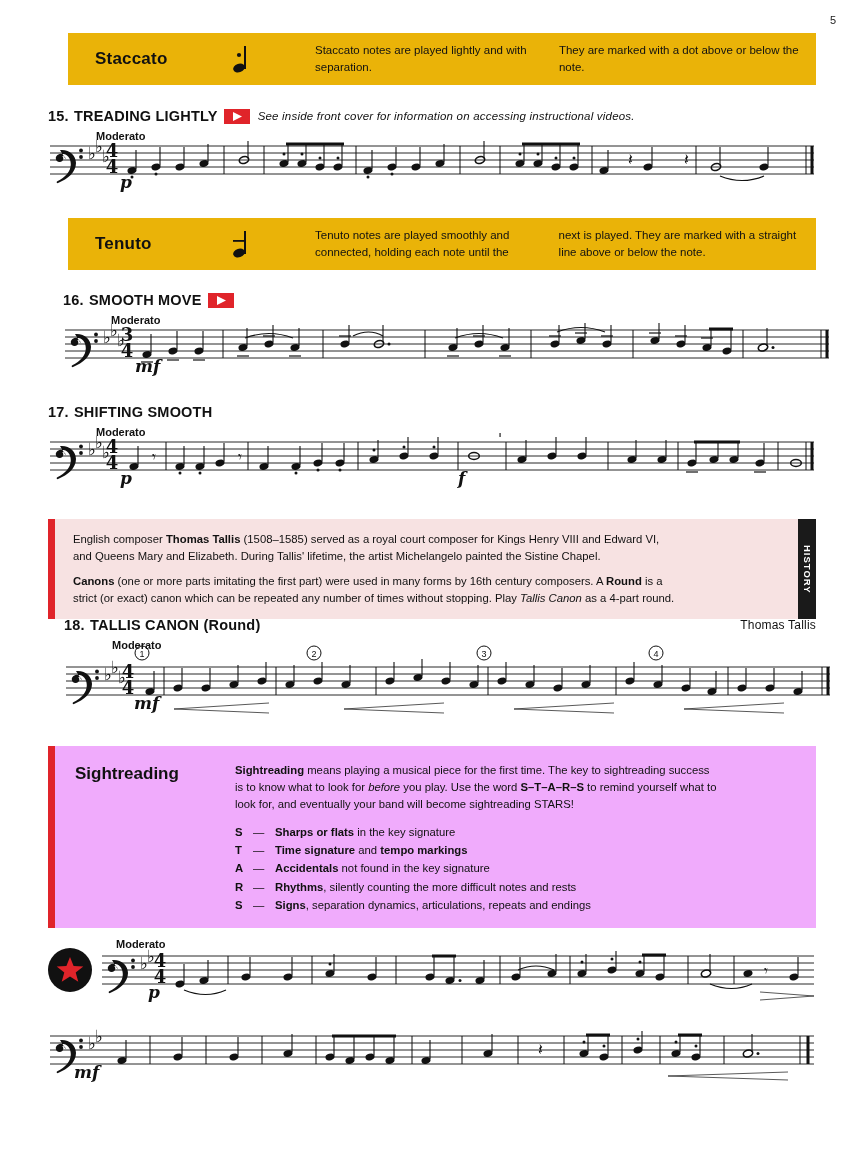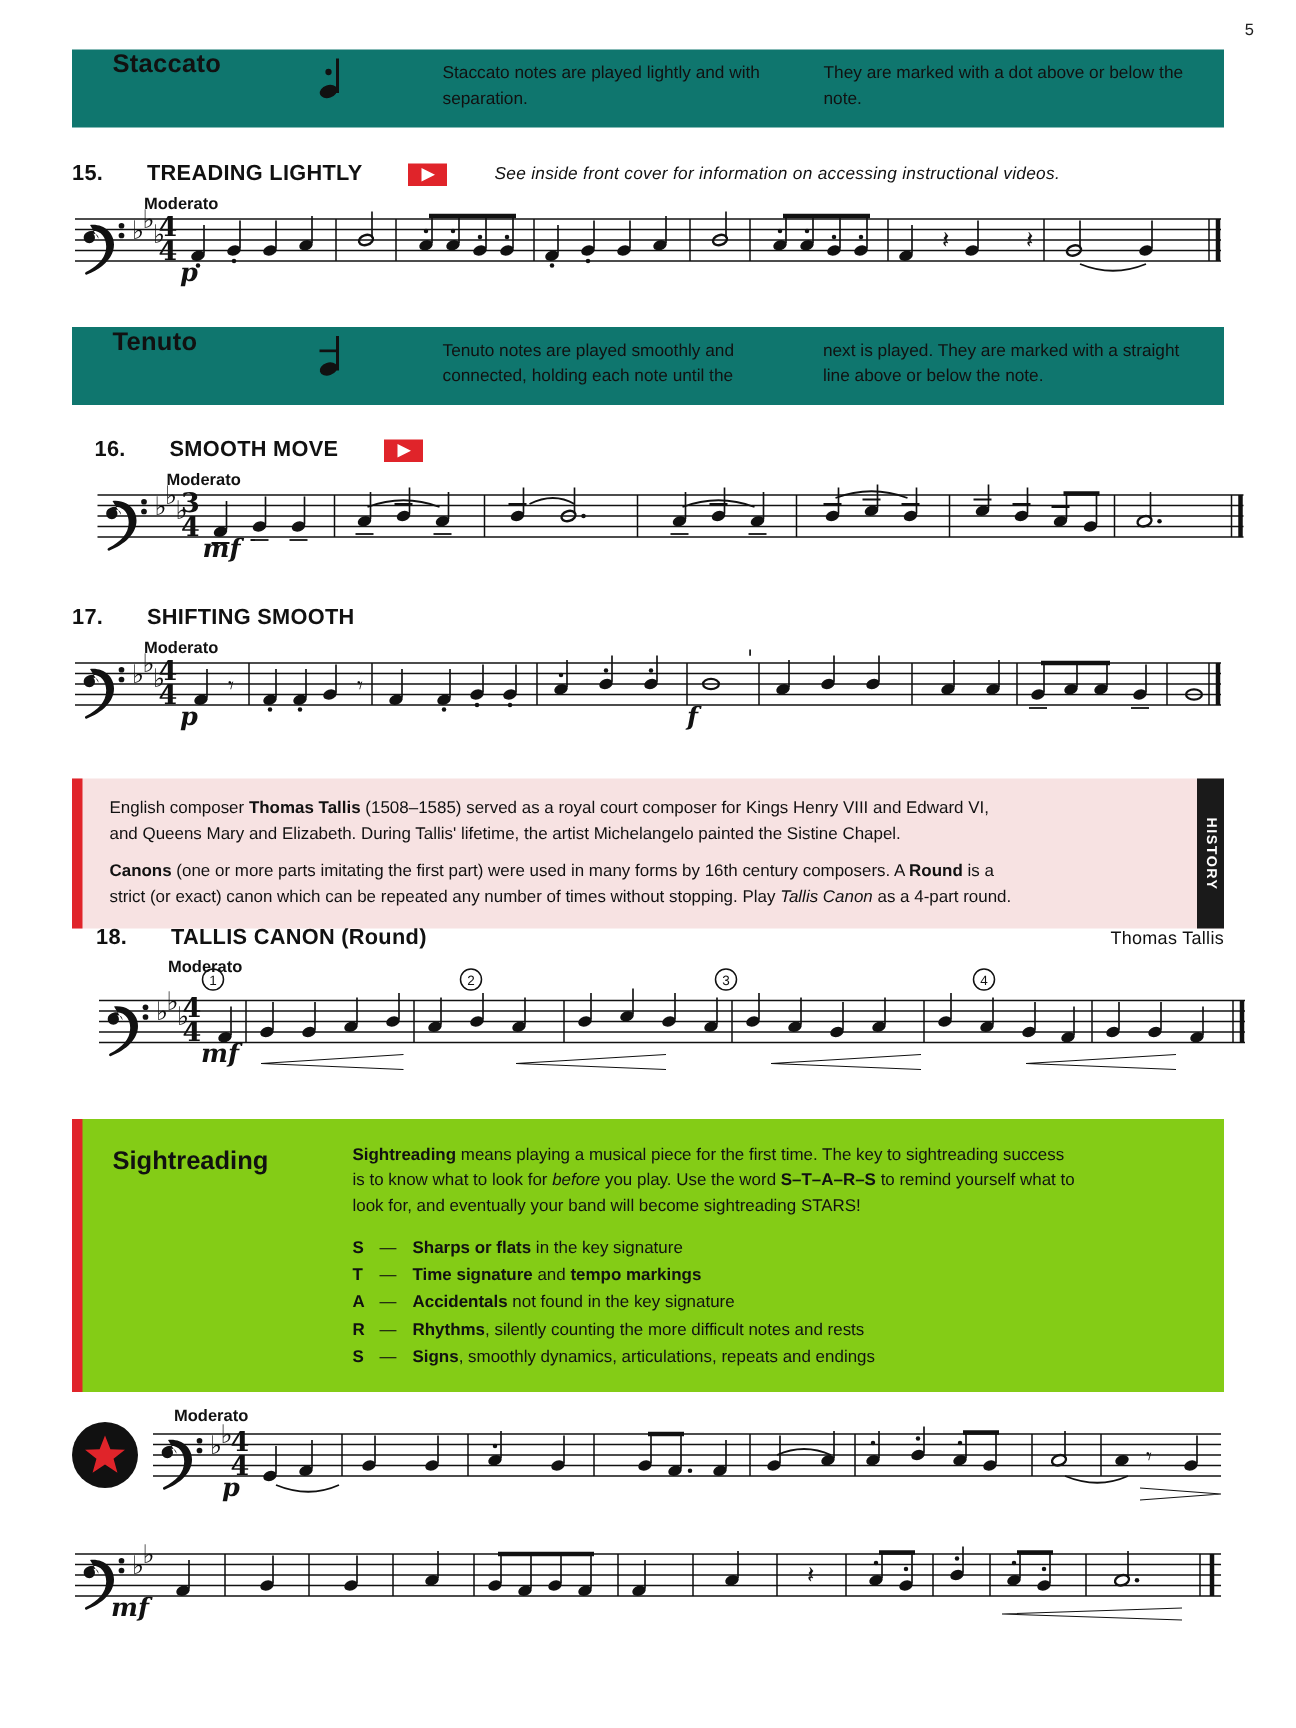--- a/index.html
+++ b/index.html
@@ -15,24 +15,24 @@
   .page { position:relative; width:864px; height:1152px; padding:0; }
 
   .page-number {
     position:absolute; top:14px; right:28px;
     font-size:11px; color:#222;
   }
 
   
   .defbox {
     position:relative;
-    margin:0 48px 0 48px;
-    background:#0f766e;
+    margin:0 48px 0 68px;
+    background:#eab308;
     display:flex;
-    align-items:flex-start;
+    align-items:center;
     min-height:52px;
   }
   .defbox .redbar {
     width:7px; background:#e0242a; flex:0 0 7px;
   }
   .defbox .term {
     flex:0 0 150px;
     display:flex; align-items:center;
     padding-left:20px;
     font-size:17px; font-weight:bold; color:#111;
@@ -51,21 +51,21 @@
     flex:1 1 auto;
     display:flex; flex-direction:row; justify-content:center;
     font-size:11.5px; line-height:1.45; color:#111;
     padding:8px 16px 8px 0;
   }
 
   
   .ex-head {
     margin:0 48px;
     display:flex; align-items:center;
-    gap:24px;
+    gap:0;
     font-size:14.5px; font-weight:bold;
     letter-spacing:0.2px;
   }
   .ex-head .num { width:26px; text-align:left; }
   .ex-head .title { }
   .ex-head .vid {
     width:26px; height:15px; background:#e0242a;
     display:inline-flex; align-items:center; justify-content:center;
     margin-left:6px;
   }
@@ -118,21 +118,21 @@
     font-size:9.5px; font-weight:bold; letter-spacing:1px;
     display:flex; align-items:center; justify-content:center;
   }
   .historybox .tab span {
     writing-mode:vertical-rl; text-orientation:mixed;
   }
 
   
   .sightbox {
     position:relative; margin:0 48px;
-    background:#84cc16; display:flex;
+    background:#f0abfc; display:flex;
   }
   .sightbox .redbar { width:7px; background:#e0242a; flex:0 0 7px; }
   .sightbox .term {
     flex:0 0 180px; padding:18px 0 0 20px;
     font-size:17px; font-weight:bold;
   }
   .sightbox .body {
     flex:1 1 auto; padding:16px 18px 14px 0;
     font-size:11.3px; line-height:1.5;
   }
@@ -746,21 +746,21 @@
             <span class="txt"><span class="bold">Accidentals</span><span> not found in the key signature</span></span>
           </li>
           <li>
             <span class="letter">R</span>
             <span class="dash">—</span>
             <span class="txt"><span class="bold">Rhythms</span><span>, silently counting the more difficult notes and rests</span></span>
           </li>
           <li>
             <span class="letter">S</span>
             <span class="dash">—</span>
-            <span class="txt"><span class="bold">Signs</span><span>, smoothly dynamics, articulations, repeats and endings</span></span>
+            <span class="txt"><span class="bold">Signs</span><span>, separation dynamics, articulations, repeats and endings</span></span>
           </li>
         </ul>
       </div>
     </div>
   </div>
 
   <div style="position:absolute; top:928px; left:0; right:0;">
 
     <div class="staffwrap" style="margin-top:14px; margin-left:100px; margin-right:48px;">
       <div class="bigstar" style="left:-52px; top:6px;">

